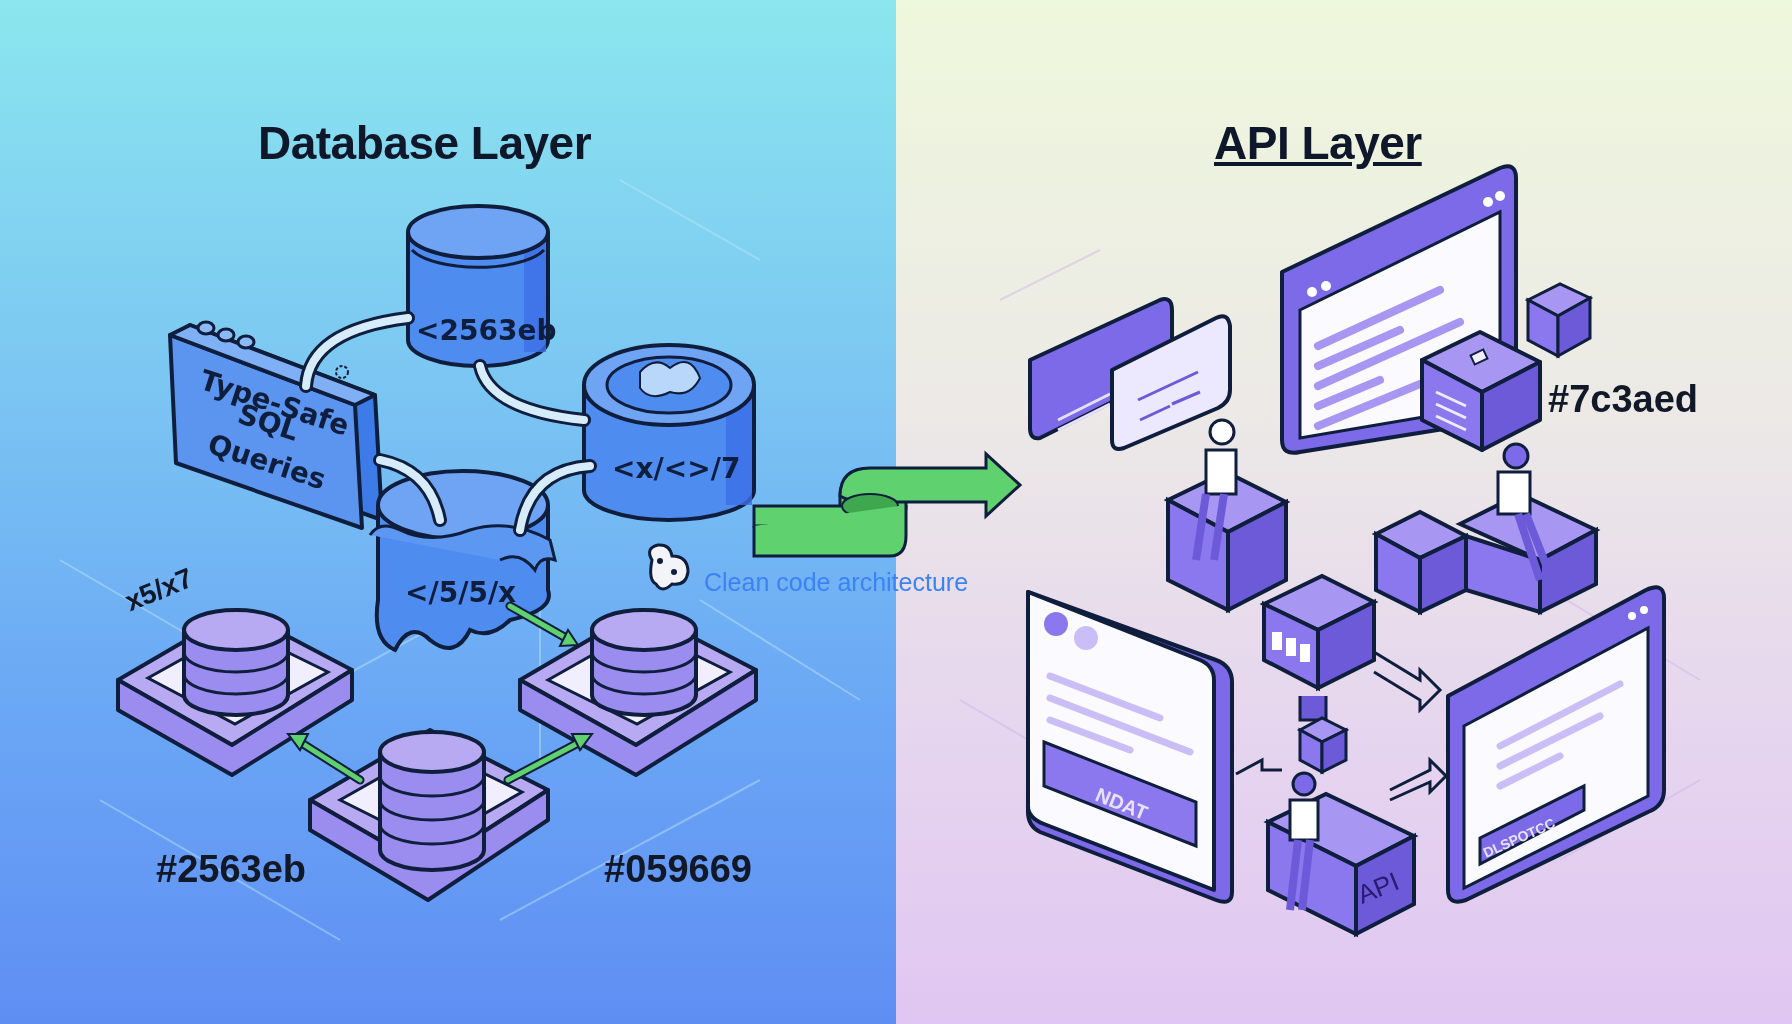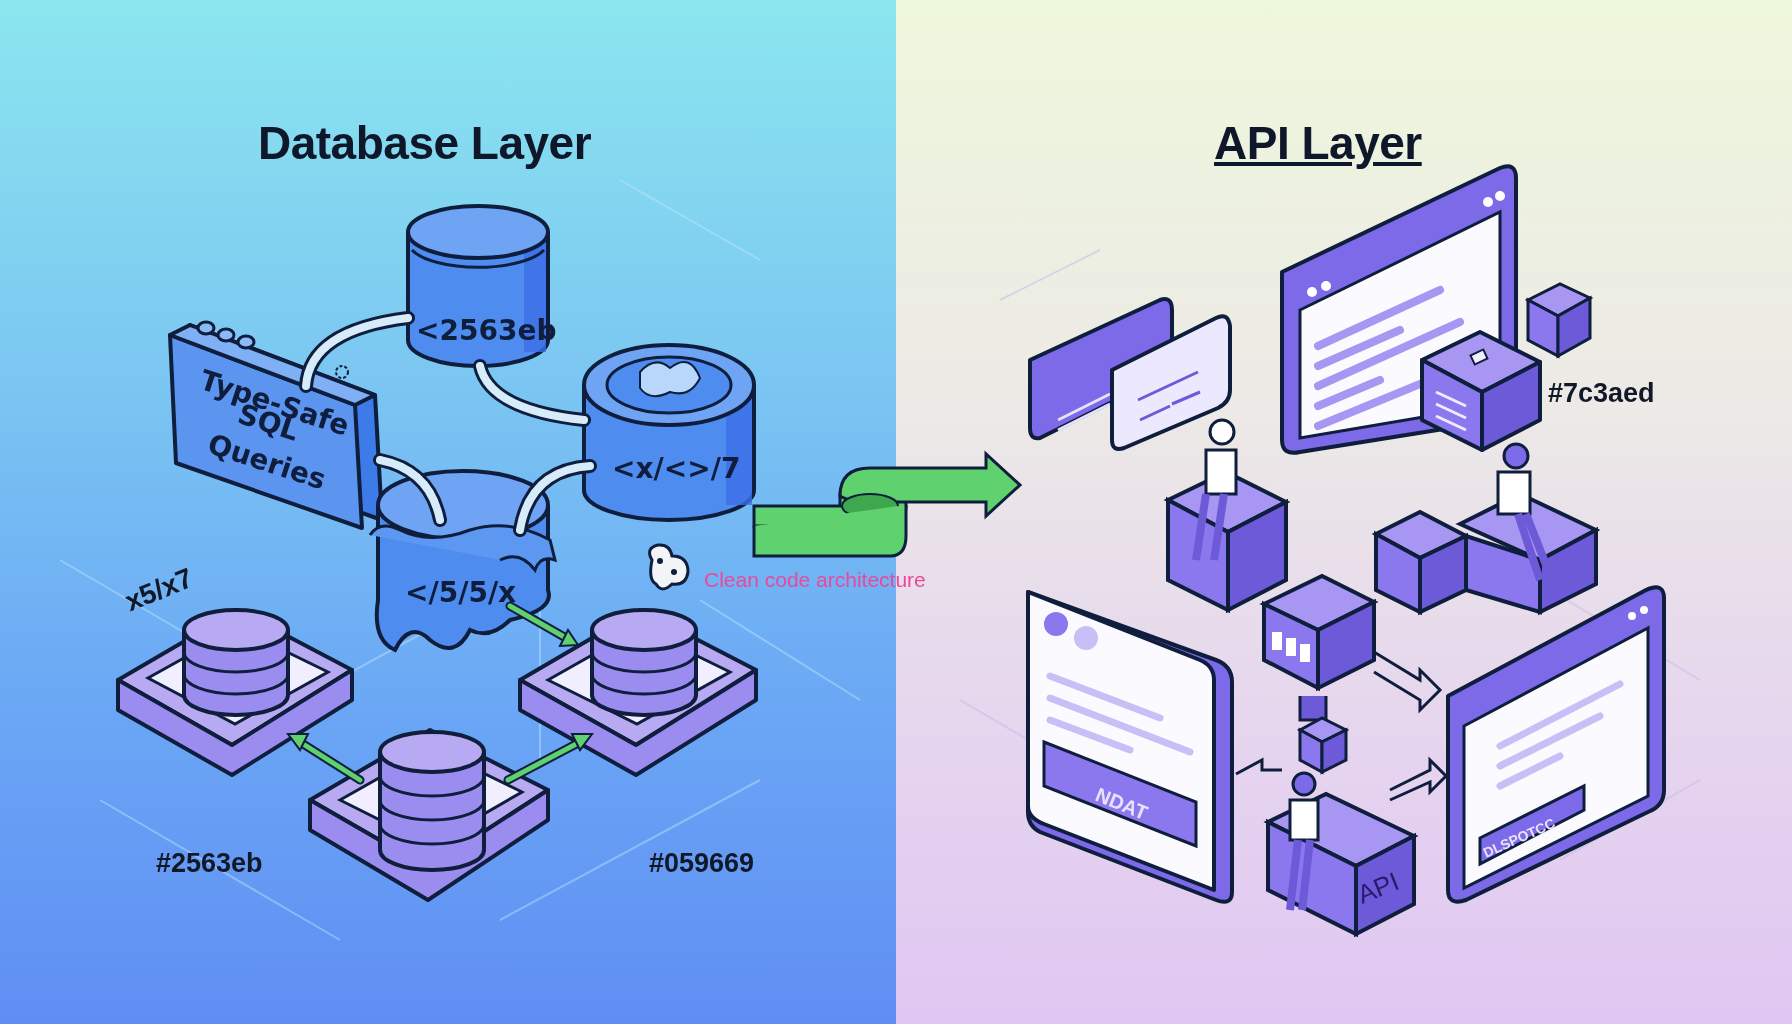--- a/index.html
+++ b/index.html
@@ -5,22 +5,22 @@
   html,body{margin:0;padding:0;}
   body{width:1792px;height:1024px;overflow:hidden;position:relative;font-family:"Liberation Sans","DejaVu Sans",sans-serif;}
   .panel{position:absolute;top:0;height:1024px;}
   .panel-left{left:0;width:896px;background:linear-gradient(180deg,#8be6ee 0%,#7cc8f2 35%,#6aa6f5 70%,#5f8ef3 100%);}
   .panel-right{left:896px;width:896px;background:linear-gradient(180deg,#eef8dc 0%,#ece9e6 40%,#e6d6ee 70%,#e0c6f2 100%);}
   .title{position:absolute;top:92px;font-weight:700;font-size:46px;color:#0f172a;letter-spacing:-0.5px;margin-top:24px;}
   .title-left{left:258px;}
   .title-right{left:1214px;text-decoration:underline;}
   svg.scene{position:absolute;left:0;top:0;width:1792px;height:1024px;}
   .lbl{position:absolute;font-weight:700;color:#111827;}
-  .hex-label{font-size:27px;}
-  .caption{font-size:21px;font-weight:400;color:#ec4899;}
+  .hex-label{font-size:38px;}
+  .caption{font-size:25px;font-weight:400;color:#3b82f6;}
   .tag{font-family:"DejaVu Sans",sans-serif;fill:#0f1e3d;}
 </style>
 </head>
 <body>
 
 <div class="panel panel-left"></div>
 <div class="panel panel-right"></div>
 
 <svg class="scene" viewBox="0 0 1792 1024">
 
@@ -273,15 +273,15 @@
     <path d="M1236 774 L1262 760 L1262 770 L1282 770"></path>
     <path d="M1390 790 L1430 770 L1430 760 L1446 776 L1430 792 L1430 782 L1390 800"></path>
   </g>
 </svg>
 
 <div class="title title-left">Database Layer</div>
 <div class="title title-right">API Layer</div>
 
 <div class="lbl" style="left:124px;top:574px;font-size:28px;transform:rotate(-22deg);">x5/x7</div>
 <div class="lbl hex-label" style="left:156px;top:848px;">#2563eb</div>
-<div class="lbl hex-label" style="left:649px;top:848px;">#059669</div>
+<div class="lbl hex-label" style="left:604px;top:848px;">#059669</div>
 <div class="lbl hex-label" style="left:1548px;top:378px;">#7c3aed</div>
 <div class="lbl caption" style="left:704px;top:568px;">Clean code architecture</div>
 
 </body></html>

